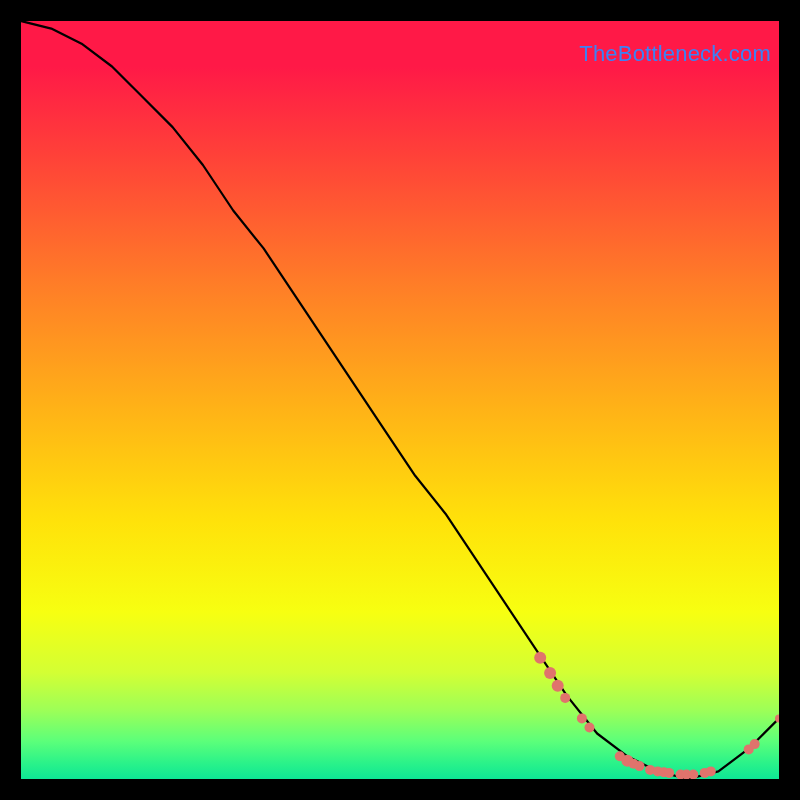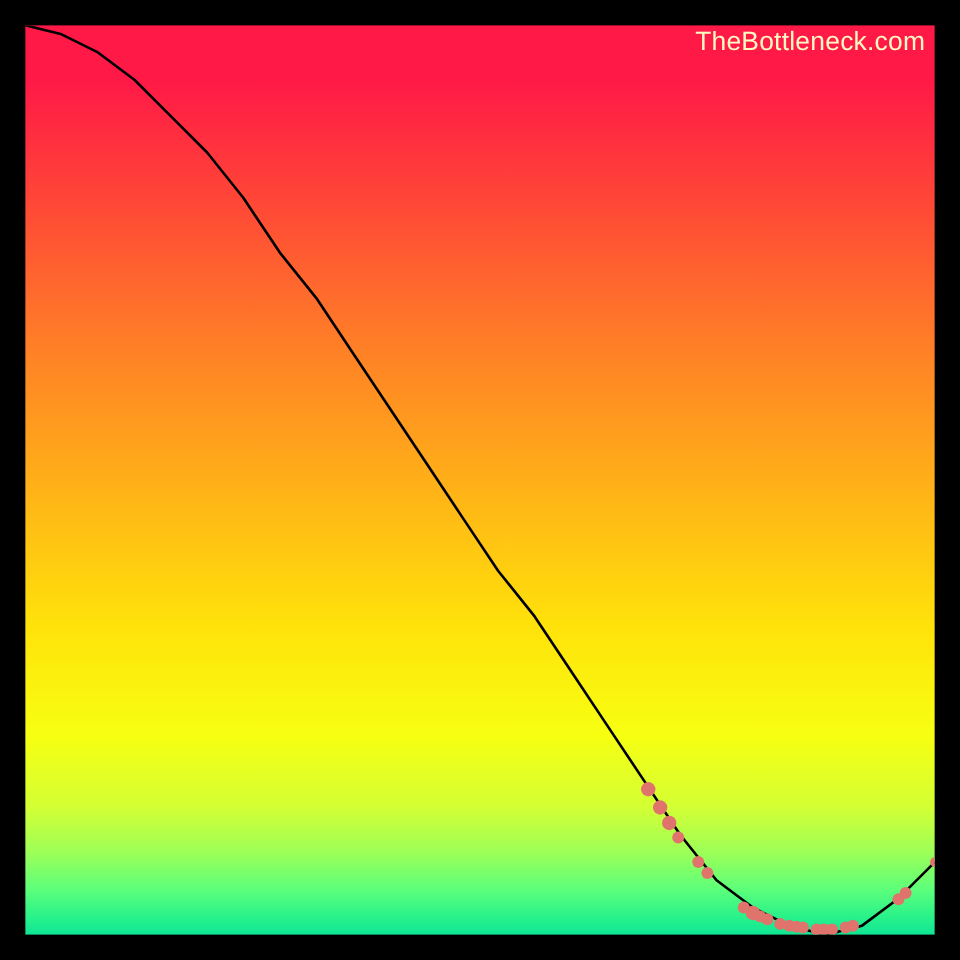--- a/index.html
+++ b/index.html
@@ -40,25 +40,25 @@
       #d3ff34 86%,
       #9cff58 91%,
       #5cff7a 95%,
       #29f28a 98%,
       #0ee695 100%
     );
   }
   
   .watermark {
     position: absolute;
-    top: 1px;
+    top: 20px;
     right: 8px;
     font-size: 22px;
     font-weight: 500;
-    color: #fef9c3;
+    color: #3b82f6;
     letter-spacing: 0.2px;
     user-select: none;
   }
   svg.curve {
     position: absolute;
     inset: 0;
     width: 758px;
     height: 758px;
   }
 </style>

